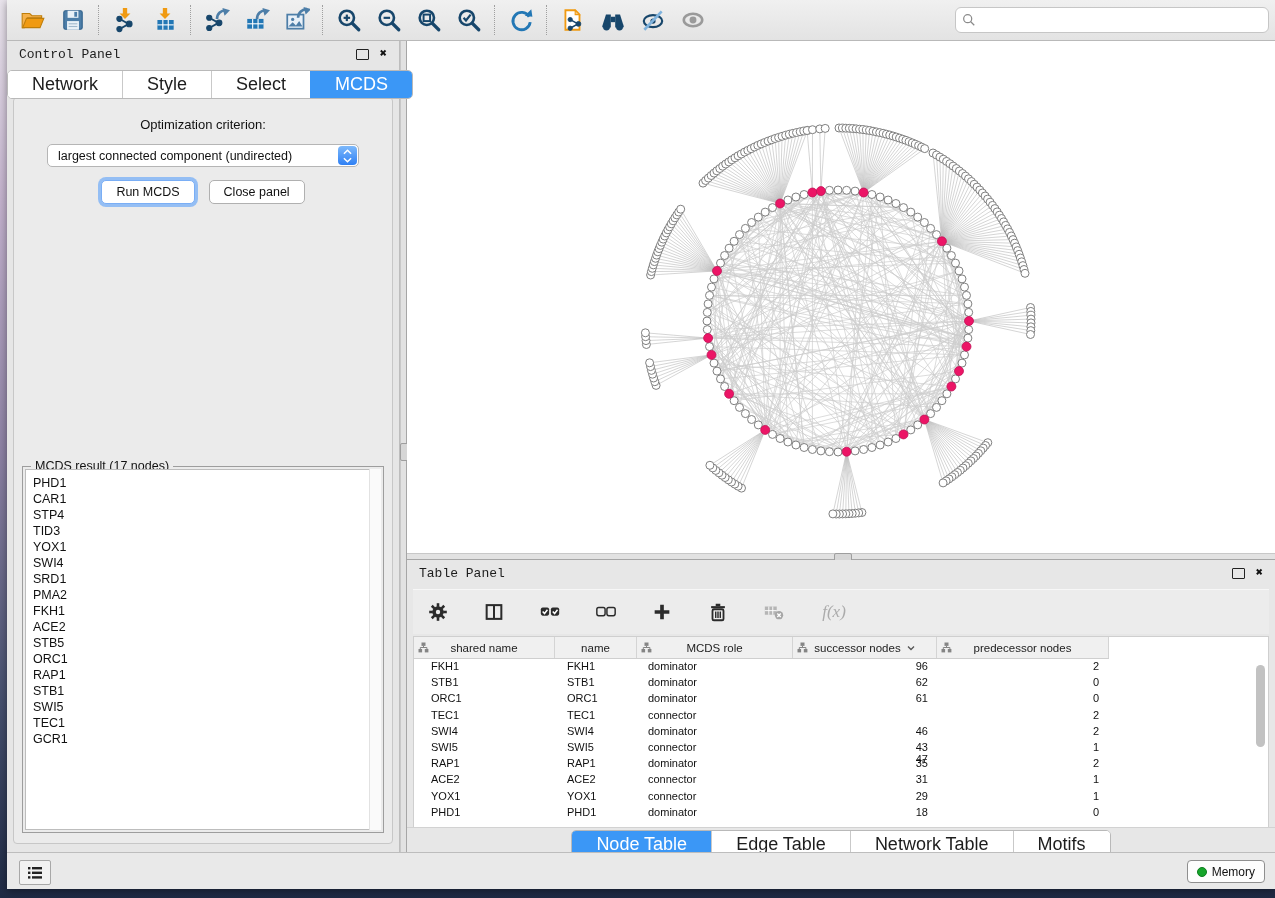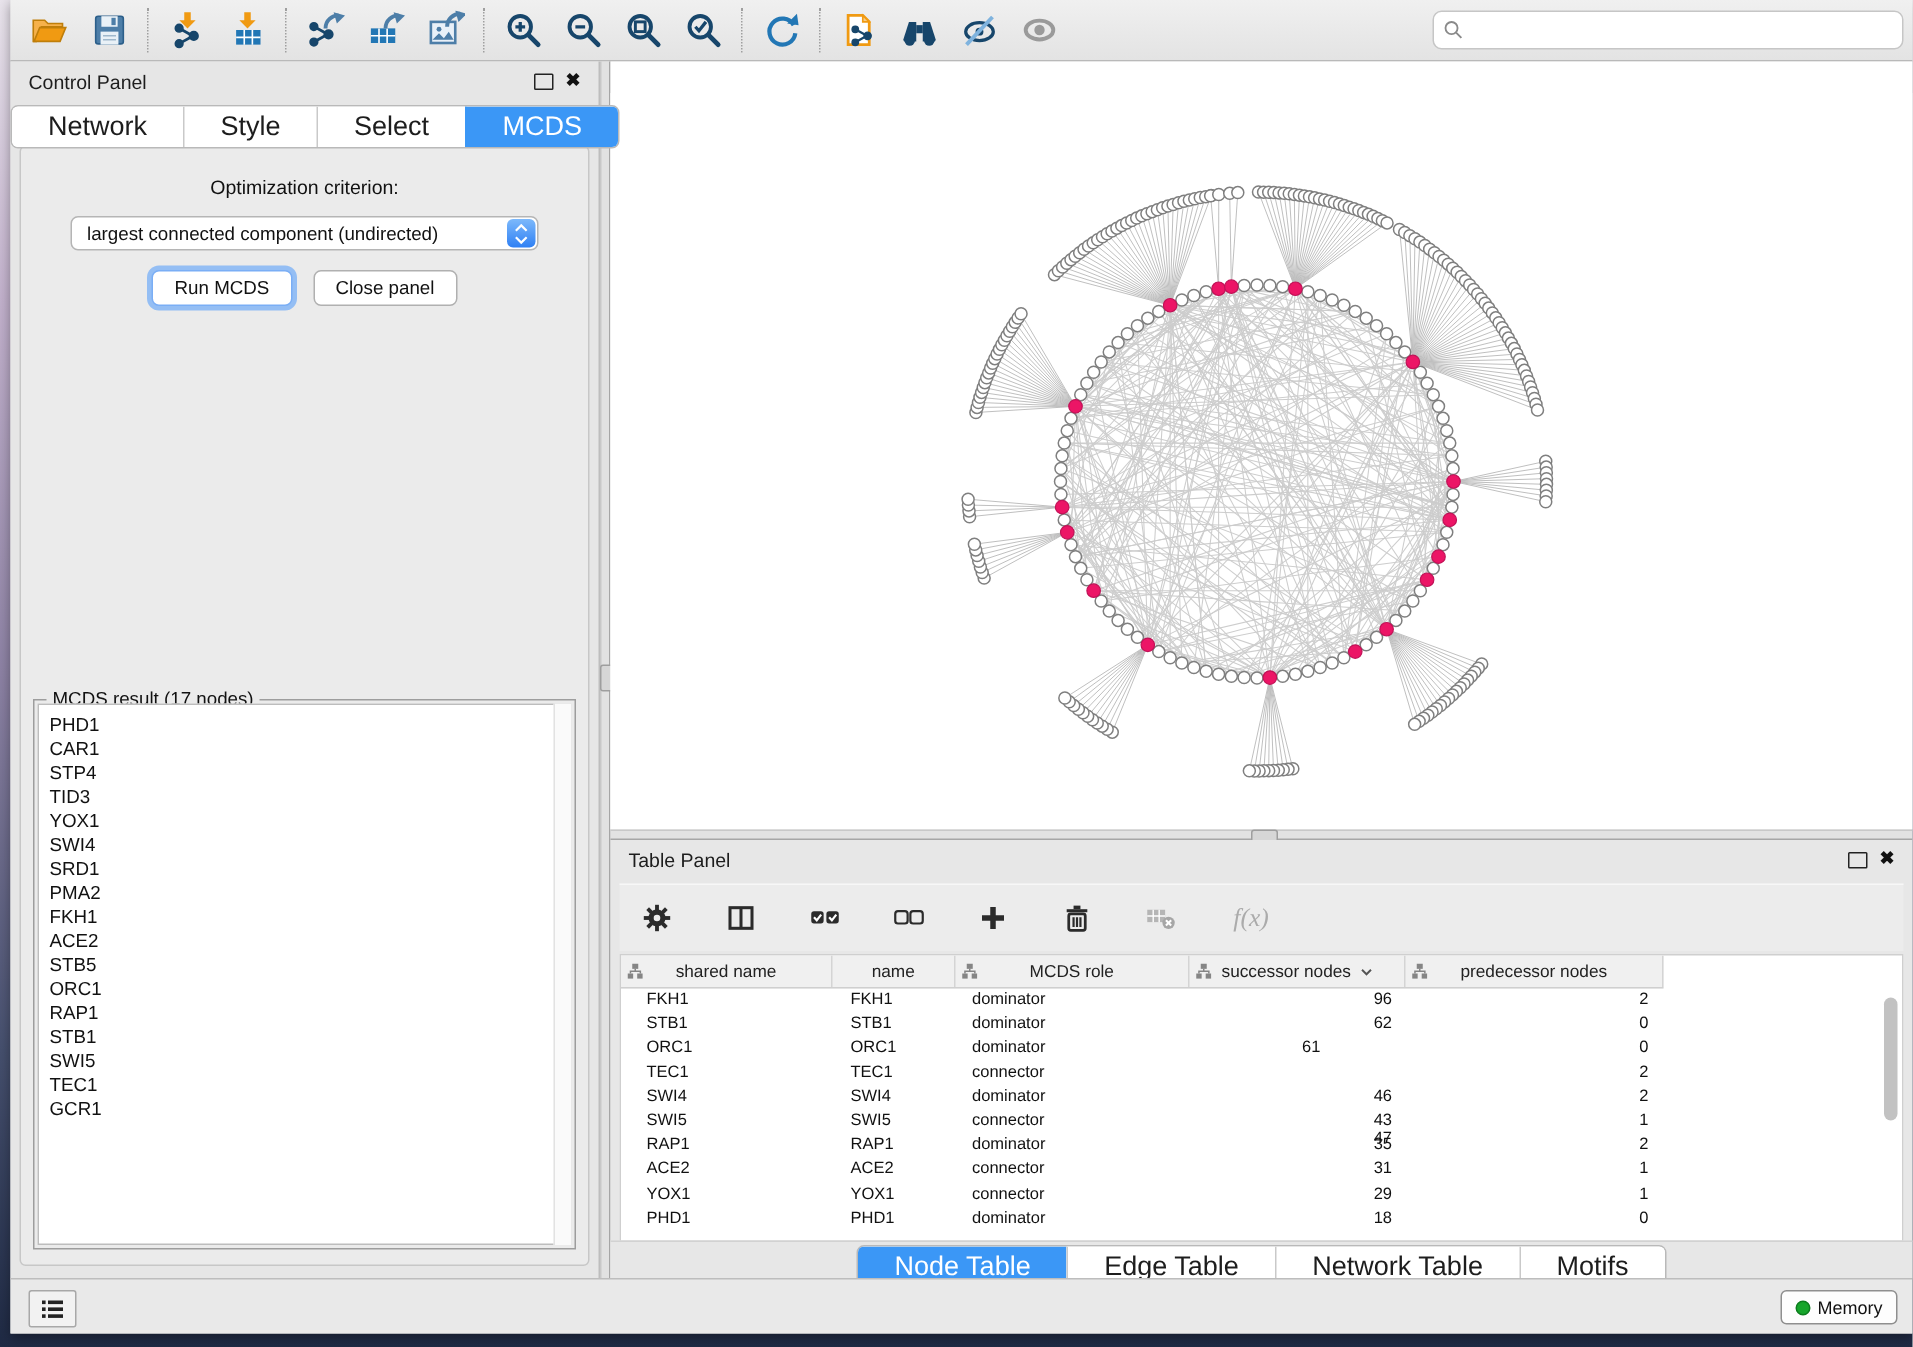--- a/index.html
+++ b/index.html
@@ -12,21 +12,21 @@
   
   #main-toolbar{position:absolute;left:0;top:0;right:0;height:41px;background:linear-gradient(#f0f0f0,#e3e3e3);border-bottom:1px solid #b9b9b9;display:flex;align-items:center;padding-left:6px;box-sizing:border-box;}
   .tb-btn{width:40px;height:34px;display:flex;align-items:center;justify-content:center;}
   .tb-btn svg{width:26px;height:26px;}
   .tb-sep{width:1px;height:30px;border-left:1px dotted #9f9f9f;margin:0 5px;}
   #search-box{position:absolute;right:6px;top:7px;width:300px;height:24px;background:#fff;border:1px solid #c6c6c6;border-radius:6px;display:flex;align-items:center;padding:0 6px;}
   #search-box svg{width:14px;height:14px;margin-right:4px;flex:none;}
   #search-box input{border:none;outline:none;flex:1;font:12px "Liberation Sans",sans-serif;background:transparent;}
   
   #control-panel{position:absolute;left:0;top:41px;width:393px;bottom:37px;background:#e6e6e6;border-right:1px solid #bdbdbd;box-sizing:border-box;}
-  .panel-header{position:relative;height:26px;}
+  .panel-header{position:relative;height:26px;font-family:Liberation Mono, monospace;}
   .panel-title{position:absolute;left:12px;top:6px;font-size:13px;color:#1d1d1d;}
   .panel-float{position:absolute;top:8px;width:11px;height:9px;border:1.5px solid #222;border-radius:1px;}
   .panel-close{position:absolute;top:5px;font-size:12px;font-weight:bold;color:#111;}
   #cp-float{right:30px;} #cp-close{right:12px;}
   .seg-tabs{display:inline-flex;background:#fff;border:1px solid #b9b9b9;border-radius:5px;overflow:hidden;}
   .seg-tab{padding:3px 24px;font-size:18px;color:#1d1d1d;border-left:1px solid #c9c9c9;background:#fff;}
   .seg-tab:first-child{border-left:none;}
   .seg-tab.active{background:#3b97f6;color:#fff;border-left-color:#3b97f6;}
   #cp-tabs-row{text-align:center;margin-top:3px;position:relative;z-index:2;}
   #cp-content{position:absolute;left:6px;right:6px;top:56px;bottom:8px;background:#ebebeb;border:1px solid #c7c7c7;border-radius:4px;}
@@ -1226,21 +1226,21 @@
               <div class="t-cell" style="left: 17px;">STB1</div>
               <div class="t-cell" style="left: 153px;">STB1</div>
               <div class="t-cell" style="left: 234px;">dominator</div>
               <div class="t-cell" style="left: 454px; width: 60px; text-align: right;">62</div>
               <div class="t-cell" style="left: 625px; width: 60px; text-align: right;">0</div>
             </div>
             <div class="t-row" style="top: 32.4px;">
               <div class="t-cell" style="left: 17px;">ORC1</div>
               <div class="t-cell" style="left: 153px;">ORC1</div>
               <div class="t-cell" style="left: 234px;">dominator</div>
-              <div class="t-cell" style="left: 454px; width: 60px; ">61</div>
+              <div class="t-cell" style="left: 454px; width: 60px; text-align: right;">61</div>
               <div class="t-cell" style="left: 625px; width: 60px; text-align: right;">0</div>
             </div>
             <div class="t-row" style="top: 48.6px;">
               <div class="t-cell" style="left: 17px;">TEC1</div>
               <div class="t-cell" style="left: 153px;">TEC1</div>
               <div class="t-cell" style="left: 234px;">connector</div>
               <div class="t-cell" style="left: 454px; width: 60px; text-align: right; margin-top: 44px;">47</div>
               <div class="t-cell" style="left: 625px; width: 60px; text-align: right;">2</div>
             </div>
             <div class="t-row" style="top: 64.8px;">

